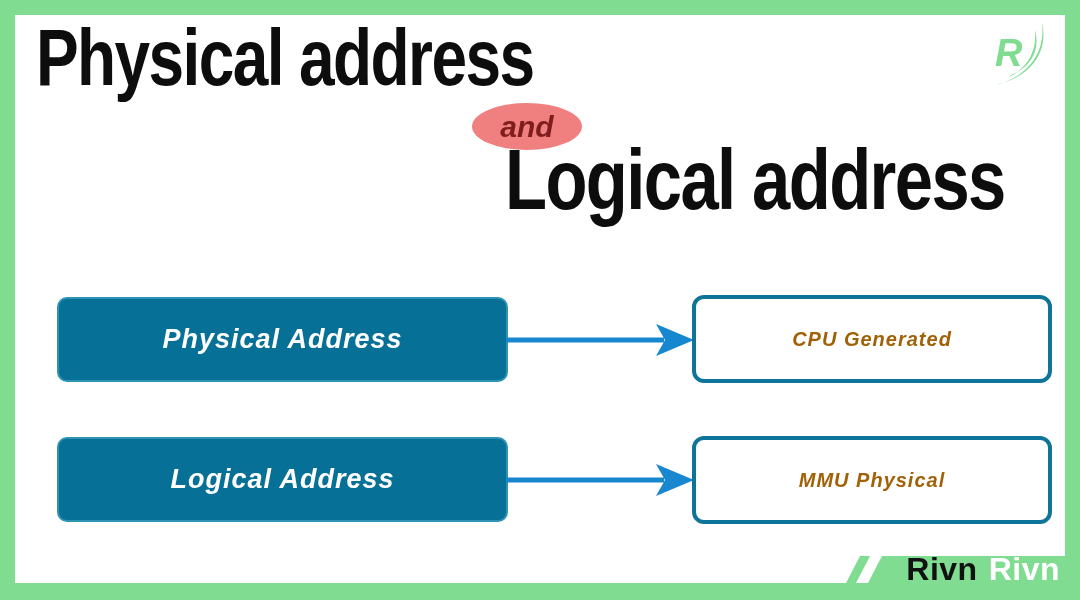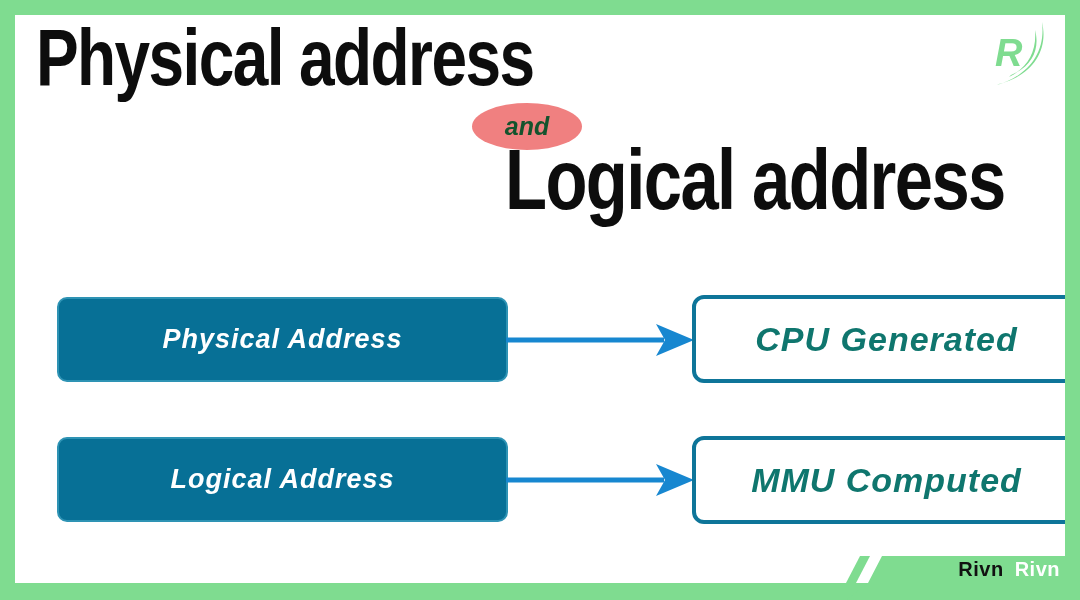--- a/index.html
+++ b/index.html
@@ -23,49 +23,49 @@
   .title2 {
     position:absolute; right:75px; top:136px;
     font-size:86px; font-weight:800; letter-spacing:-2px; line-height:1;
     color:#0d0d0d; transform:scaleX(0.8); transform-origin:right top;
     white-space:nowrap; z-index:1;
   }
   .and-pill {
     position:absolute; left:472px; top:103px; width:110px; height:47px;
     background:#f08080; border-radius:50%;
     display:flex; align-items:center; justify-content:center;
-    font-size:25px; font-weight:bold; font-style:italic; color:#14532d;
+    font-size:30px; font-weight:bold; font-style:italic; color:#7f1d1d;
     z-index:2;
   }
   .logo { position:absolute; left:983px; top:18px; width:70px; height:72px; z-index:5; }
 
   .src-box {
     position:absolute; left:57px; width:451px; height:85px;
     background:#077096; border:2px solid #2e93b4; border-radius:10px;
     display:flex; align-items:center; justify-content:center;
     color:#ffffff; font-size:27px; font-weight:bold; font-style:italic;
     letter-spacing:1px;
   }
   .tgt-box {
-    position:absolute; left:692px; width:389px; height:88px;
+    position:absolute; left:692px; width:360px; height:88px;
     background:#ffffff; border:4px solid #0e7599; border-radius:12px;
     display:flex; align-items:center; justify-content:center;
-    color:#0f766e; font-size:34px; font-weight:bold; font-style:italic;
+    color:#a16207; font-size:20px; font-weight:bold; font-style:italic;
     letter-spacing:1px;
   }
   .row1-src { top:297px; } .row1-tgt { top:295px; }
   .row2-src { top:437px; } .row2-tgt { top:436px; }
   .arrow { position:absolute; left:506px; width:190px; height:34px; }
   .arrow-1 { top:323px; } .arrow-2 { top:463px; }
 
   .footer-banner { position:absolute; right:0; bottom:0; width:260px; height:48px; z-index:2; }
   .brand {
     position:absolute; top:552px; right:20px; height:34px; z-index:3;
     display:flex; align-items:center; gap:11px;
-    font-size:20px; font-weight:800; letter-spacing:0.5px; white-space:nowrap;
+    font-size:32px; font-weight:800; letter-spacing:0.5px; white-space:nowrap;
   }
   .brand .primary { color:#111111; }
   .brand .secondary { color:#ffffff; }
 </style>
 </head>
 <body>
 
 <div class="frame">
 
   <div class="edge edge-top"></div>
@@ -99,21 +99,21 @@
   </div>
 
   <div class="src-box row2-src">
     <span>Logical Address</span>
   </div>
   <svg class="arrow arrow-2" viewBox="0 0 190 34">
     <line x1="0" y1="17" x2="158" y2="17" stroke-width="5" stroke="#1787d0"></line>
     <polygon points="150,1 188,17 150,33 159,17" fill="#1787d0"></polygon>
   </svg>
   <div class="tgt-box row2-tgt">
-    <span>MMU Computed</span>
+    <span>MMU Physical</span>
   </div>
 
   <svg class="footer-banner" viewBox="0 0 260 48">
     <polygon points="62,4 260,4 260,48 26,48 48,31" fill="#7fdc90"></polygon>
     <polygon points="40,4 50,4 36,31 26,31" fill="#7fdc90"></polygon>
   </svg>
   <div class="brand">
     <span class="primary">Rivn</span>
     <span class="secondary">Rivn</span>
   </div>

